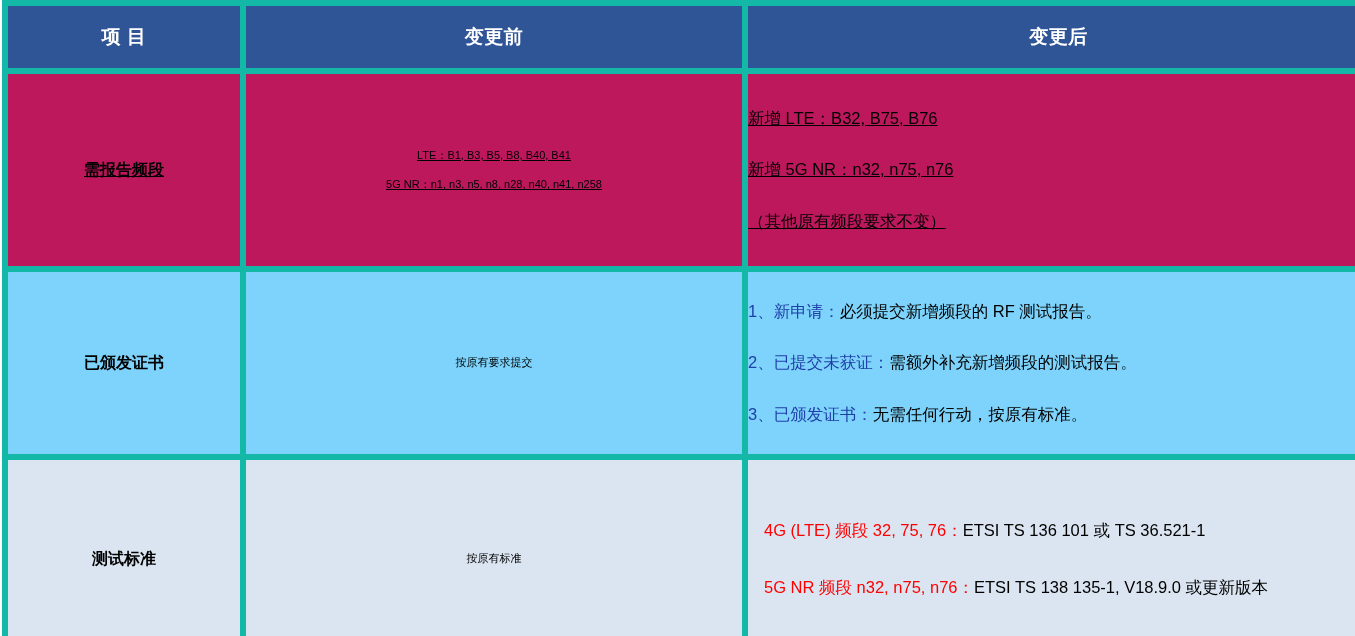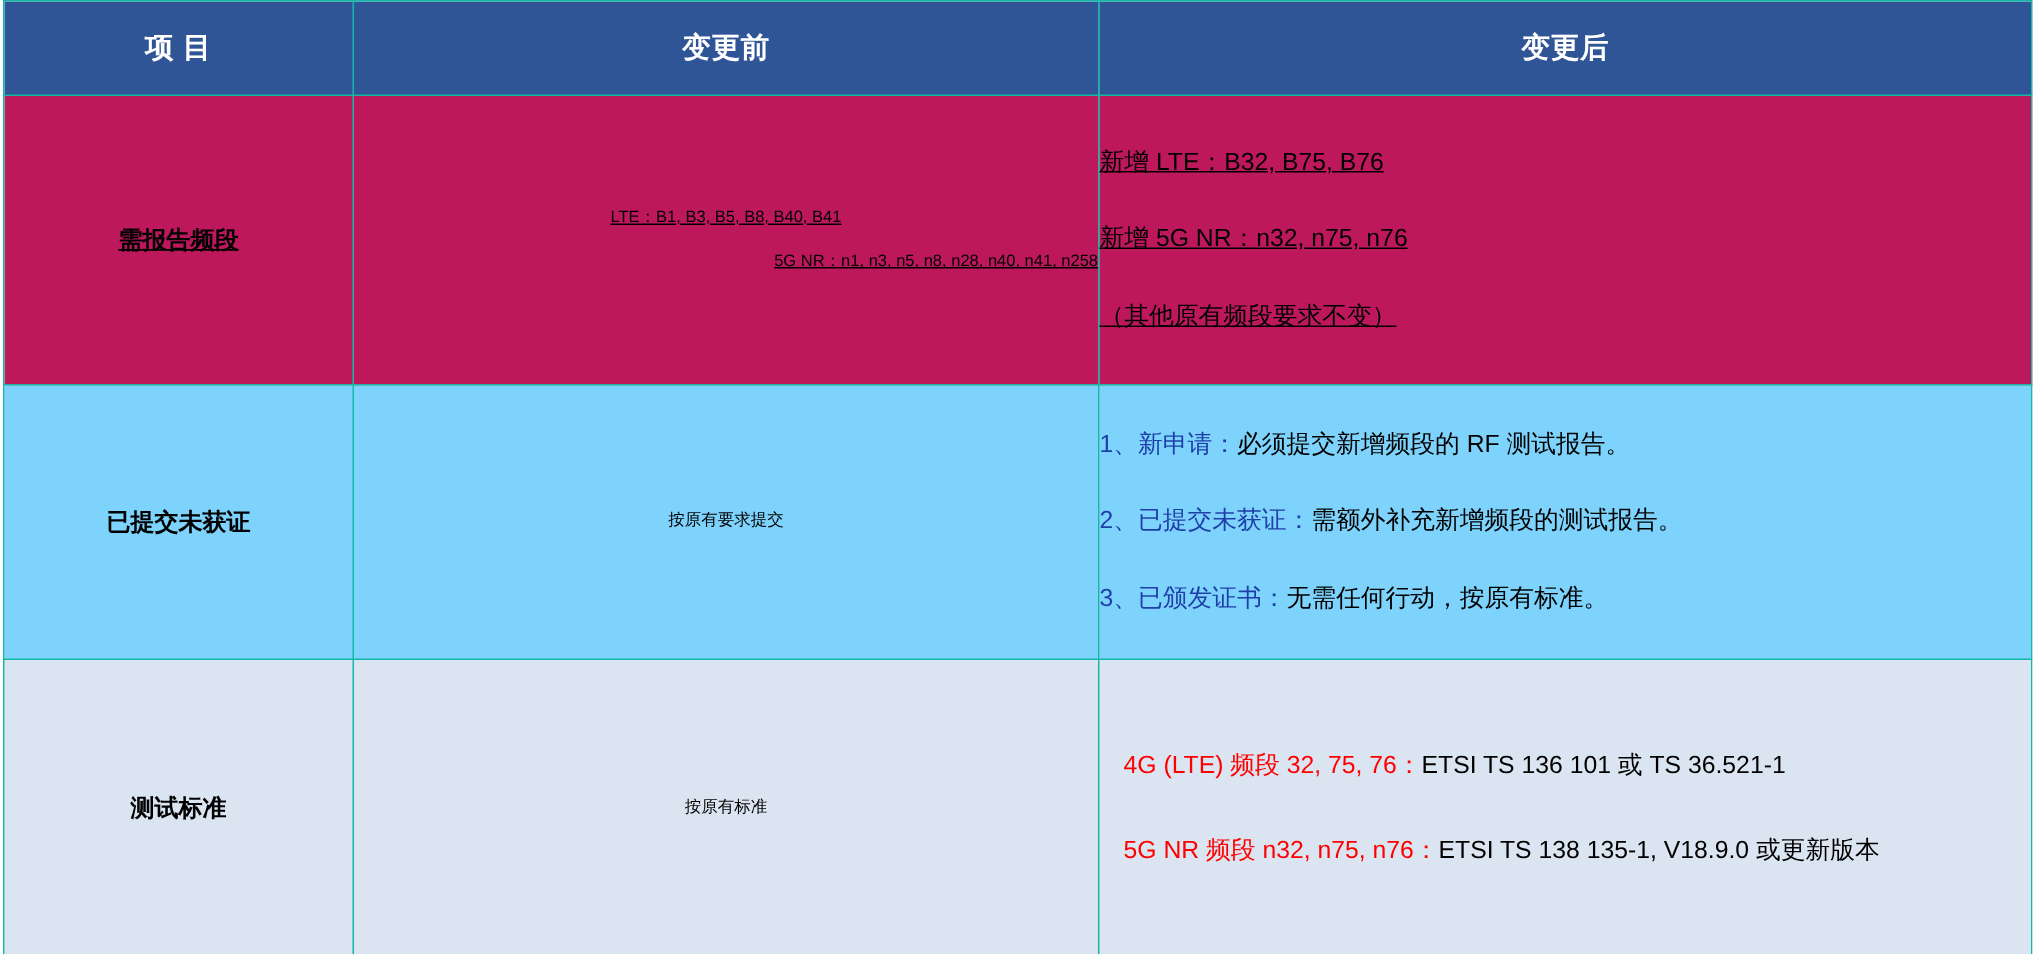--- a/index.html
+++ b/index.html
@@ -14,21 +14,21 @@
     color: #000000;
     overflow: hidden;
   }
   table.cmp {
     border-collapse: collapse;
     width: 1351px;
     margin: 0 0 0 2px;
     table-layout: fixed;
   }
   table.cmp th, table.cmp td {
-    border: 1px solid #14b8a6;
+    border: 6px solid #14b8a6;
     vertical-align: middle;
     padding: 0;
   }
   
   thead th {
     background: #2f5597;
     color: #ffffff;
     font-weight: bold;
     font-size: 19px;
     height: 62px;
@@ -63,21 +63,21 @@
   }
   td.after-cell {
     text-align: left;
     font-size: 16.5px;
     padding: 10px 14px 10px 16px;
     line-height: 2.25;
   }
   .underline-label { text-decoration: underline; text-align: center; }
 
   .band-before-line { margin: 0; }
-  .band-before-line + .band-before-line { margin-top: 6px; text-align: right; }
+  .band-before-line + .band-before-line { margin-top: 6px; }
 
   .after-line { margin: 0; white-space: normal; }
   .after-line + .after-line { margin-top: 14px; }
 
   .note-line { margin-top: 14px; }
 
   .blue { color: #1f3fa8; }
   .red  { color: #ff0000; }
 
   
@@ -110,21 +110,21 @@
         <div class="band-before-line">5G NR：n1, n3, n5, n8, n28, n40, n41, n258</div>
       </td>
       <td class="after-cell">
         <div class="after-line">新增 LTE：B32, B75, B76</div>
         <div class="after-line">新增 5G NR：n32, n75, n76</div>
         <div class="after-line note-line">（其他原有频段要求不变）</div>
       </td>
     </tr>
 
     <tr class="row-report">
-      <td class="item-cell">已提交未获证</td>
+      <td class="item-cell">已颁发证书</td>
       <td class="before-cell">按原有要求提交</td>
       <td class="after-cell">
         <div class="after-line">
           <span class="blue">1、新申请：</span><span>必须提交新增频段的 RF 测试报告。</span>
         </div>
         <div class="after-line">
           <span class="blue">2、已提交未获证：</span><span>需额外补充新增频段的测试报告。</span>
         </div>
         <div class="after-line">
           <span class="blue">3、已颁发证书：</span><span>无需任何行动，按原有标准。</span>

